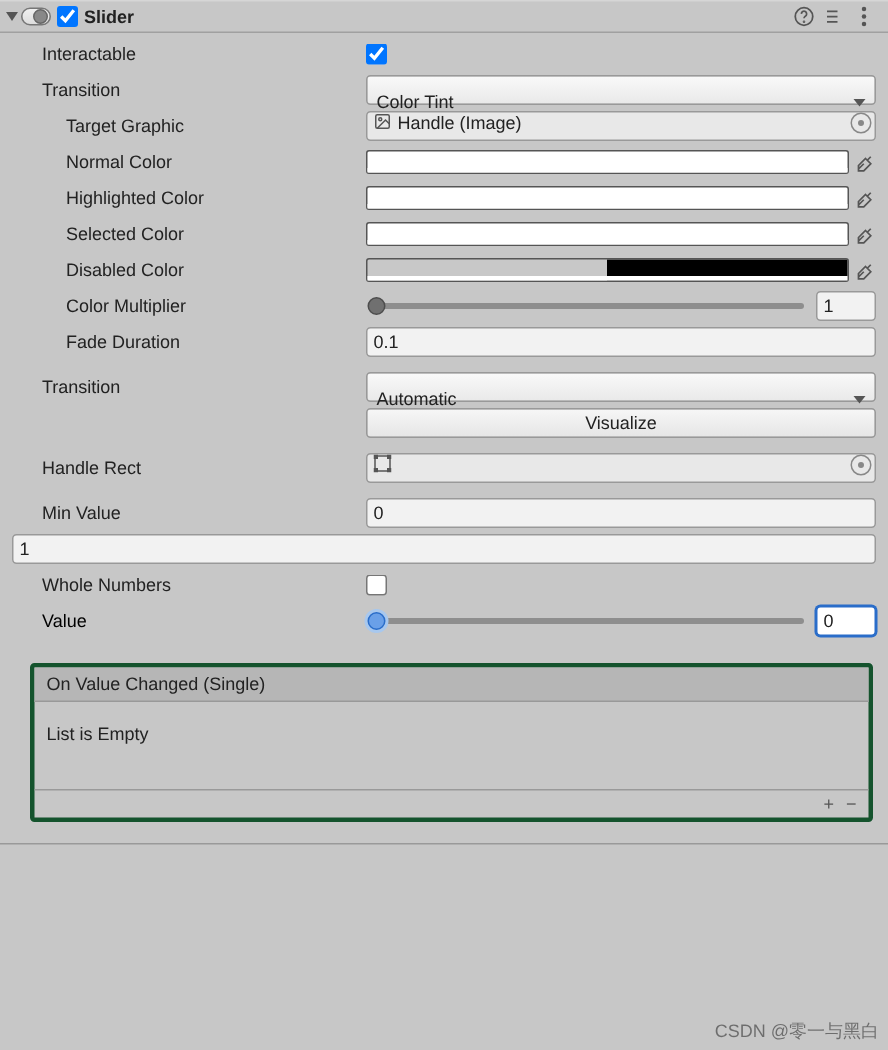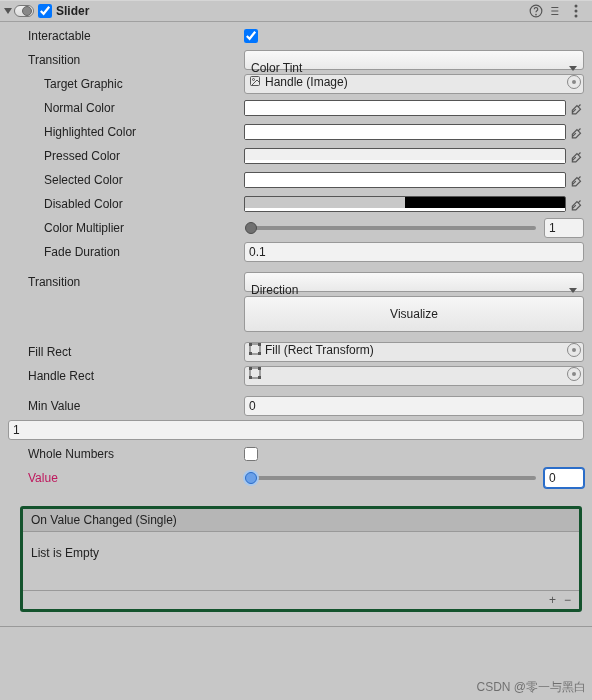--- a/index.html
+++ b/index.html
@@ -27,23 +27,23 @@
   .swatch.disabled { background: linear-gradient(to right, #c8c8c8 0%, #c8c8c8 50%, #000 50%, #000 100%); }
   .swatch.disabled::after, .swatch::after { content:''; position:absolute; left:0; right:0; bottom:0; height:3px; background:#fff; }
   .eyedrop { width:14px; height:14px; color:#555; cursor:pointer; }
   .eyedrop svg { display:block; }
   .numfield { flex:1; height: 20px; background: #f2f2f2; border: 1px solid #999; border-radius: 3px; padding: 0 4px; display:flex; align-items:center; }
   .numfield.focused { background:#fff; border:1px solid #2a6dc9; box-shadow: 0 0 0 1px #2a6dc9; }
   .nfshort { width:40px; flex:0 0 40px; }
   .slider-track { flex:1; height: 4px; background: #8e8e8e; border-radius: 2px; position:relative; margin:0 4px; }
   .slider-thumb { position:absolute; top:50%; transform:translate(-50%,-50%); width:12px; height:12px; border-radius:50%; background:#707070; border:1px solid #4d4d4d; cursor:pointer; }
   .slider-thumb.blue { background:#6aa0e8; border:1px solid #2a6dc9; box-shadow:0 0 0 2px #a8c8ee; }
-  .btn { flex:1; height:36px; background:linear-gradient(#f6f6f6,#e6e6e6); border:1px solid #999; border-radius:3px; display:flex; align-items:center; justify-content:center; cursor:pointer; }
+  .btn { flex:1; height:20px; background:linear-gradient(#f6f6f6,#e6e6e6); border:1px solid #999; border-radius:3px; display:flex; align-items:center; justify-content:center; cursor:pointer; }
   .sep { height:6px; }
-  .link { color:#be185d; }
+  .link { color:#000000; }
   .eventbox { margin:4px 10px 4px 20px; border:3px solid #14532d; border-radius:3px; background:#c7c7c7; }
   .eventhdr { background:#b6b6b6; padding:4px 8px; border-bottom:1px solid #999; }
   .eventbody { padding:14px 8px 30px 8px; }
   .eventfoot { border-top:1px solid #999; display:flex; justify-content:flex-end; padding:2px 8px; gap:8px; font-size:16px; color:#555; }
   .watermark { position:fixed; right:6px; bottom:4px; color:rgba(0,0,0,0.45); font-size:12px;margin-left:38px; }
 </style>
 </head>
 <body>
 
 <div class="component">
@@ -127,31 +127,20 @@
       <div class="field">
         <div class="swatch"></div>
         <div class="eyedrop">
             <svg width="14" height="14" viewBox="0 0 24 24" fill="none" stroke="currentColor" stroke-width="2">
               <path d="M4 20l6-6m8-8l-4 4m-2-2l6 6-8 8H4v-6l8-8z"></path>
             </svg>
           </div>
       </div>
     </div>
 
-    <div class="row">
-      <div class="label sublabel">Pressed Color</div>
-      <div class="field">
-        <div class="swatch" style="background:#f0f0f0"></div>
-        <div class="eyedrop">
-            <svg width="14" height="14" viewBox="0 0 24 24" fill="none" stroke="currentColor" stroke-width="2">
-              <path d="M4 20l6-6m8-8l-4 4m-2-2l6 6-8 8H4v-6l8-8z"></path>
-            </svg>
-          </div>
-      </div>
-    </div>
 
     <div class="row">
       <div class="label sublabel">Selected Color</div>
       <div class="field">
         <div class="swatch"></div>
         <div class="eyedrop">
             <svg width="14" height="14" viewBox="0 0 24 24" fill="none" stroke="currentColor" stroke-width="2">
               <path d="M4 20l6-6m8-8l-4 4m-2-2l6 6-8 8H4v-6l8-8z"></path>
             </svg>
           </div>
@@ -190,55 +179,37 @@
           </div>
       </div>
     </div>
 
     <div class="sep"></div>
 
     <div class="row">
       <div class="label">Transition</div>
       <div class="field">
         <div class="dropdown">
-          <span>Direction</span>
+          <span>Automatic</span>
           <div class="chev"></div>
         </div>
       </div>
     </div>
 
     <div class="row">
       <div class="label"></div>
       <div class="field">
         <div class="btn">
             <span>Visualize</span>
           </div>
       </div>
     </div>
 
     <div class="sep"></div>
 
-    <div class="row">
-      <div class="label">Fill Rect</div>
-      <div class="field">
-        <div class="objfield">
-          <span class="objicon">
-              <svg width="12" height="12" viewBox="0 0 12 12">
-                <rect x="1" y="1" width="10" height="10" fill="none" stroke="#555"></rect>
-                <rect x="0" y="0" width="3" height="3" fill="#555"></rect>
-                <rect x="9" y="0" width="3" height="3" fill="#555"></rect>
-                <rect x="0" y="9" width="3" height="3" fill="#555"></rect>
-                <rect x="9" y="9" width="3" height="3" fill="#555"></rect>
-              </svg>
-            </span>
-          <span>Fill (Rect Transform)</span>
-          <div class="odot"></div>
-        </div>
-      </div>
-    </div>
 
     <div class="row">
       <div class="label">Handle Rect</div>
       <div class="field">
         <div class="objfield">
           <span class="objicon">
               <svg width="12" height="12" viewBox="0 0 12 12">
                 <rect x="1" y="1" width="10" height="10" fill="none" stroke="#555"></rect>
                 <rect x="0" y="0" width="3" height="3" fill="#555"></rect>
                 <rect x="9" y="0" width="3" height="3" fill="#555"></rect>

